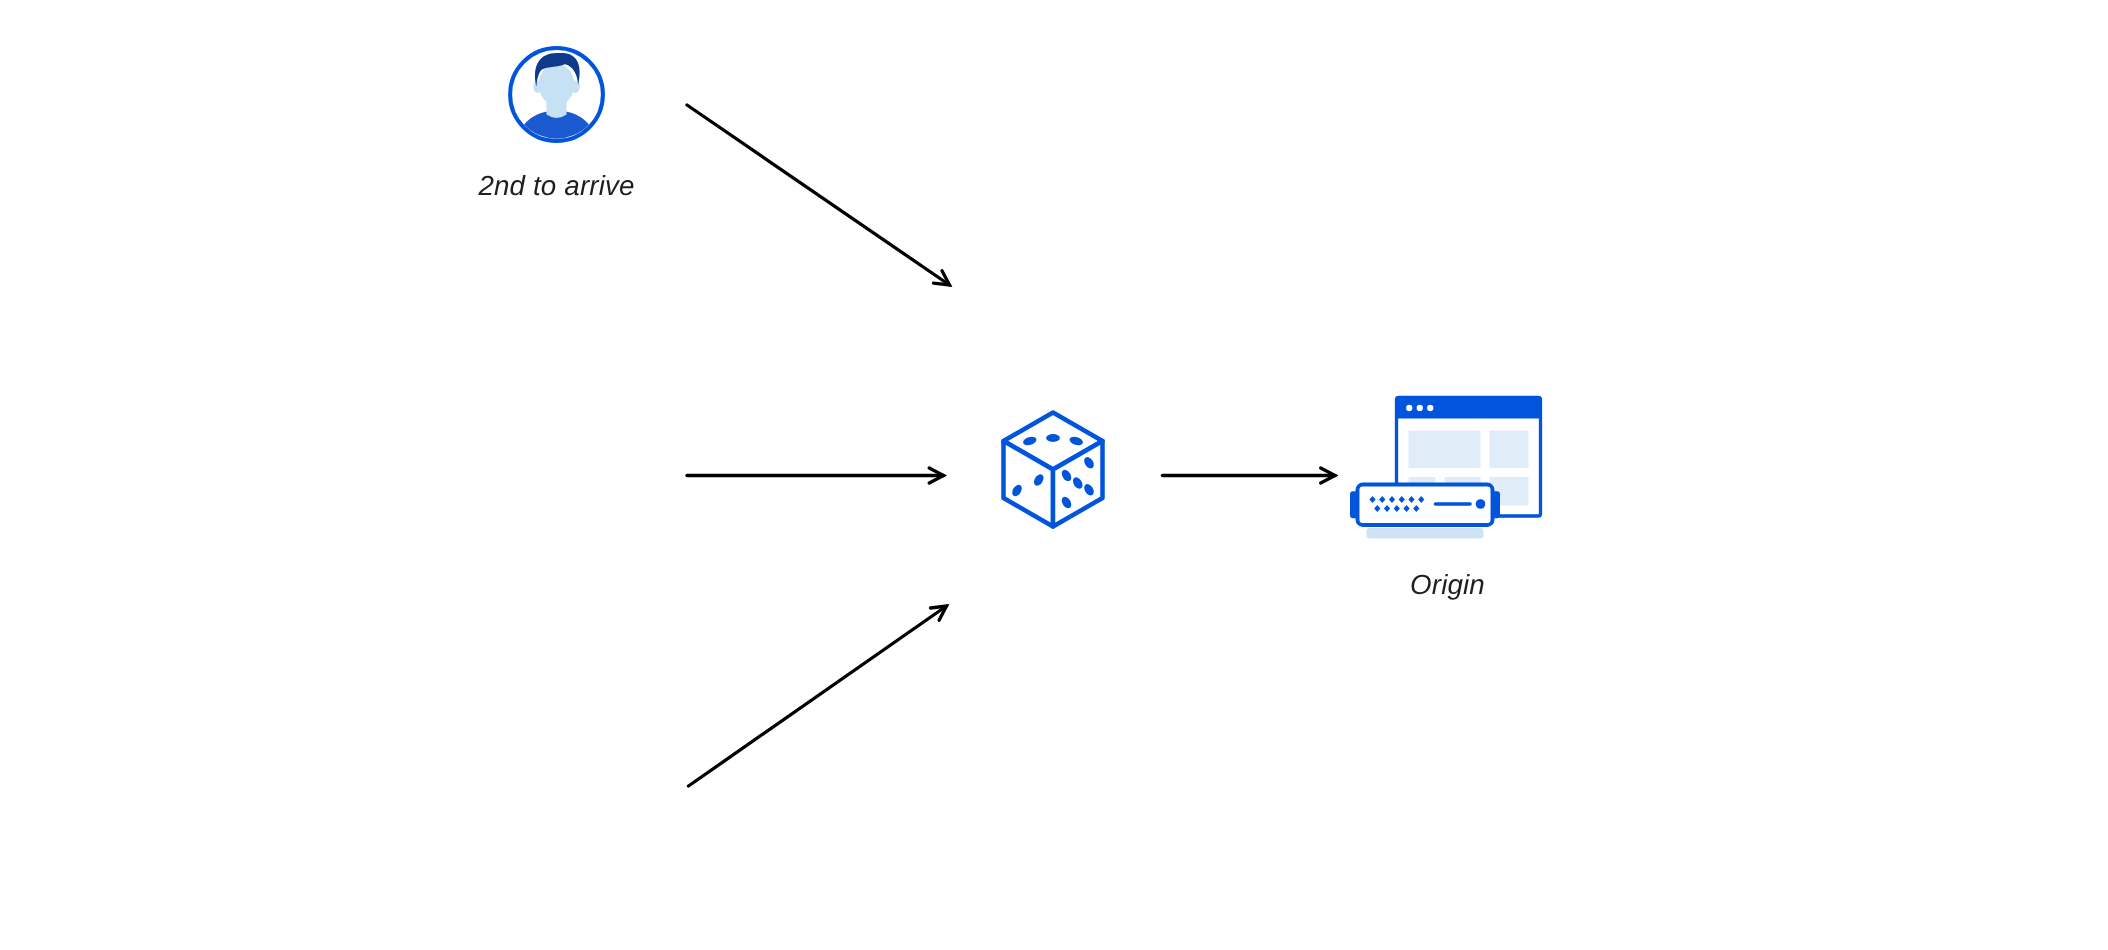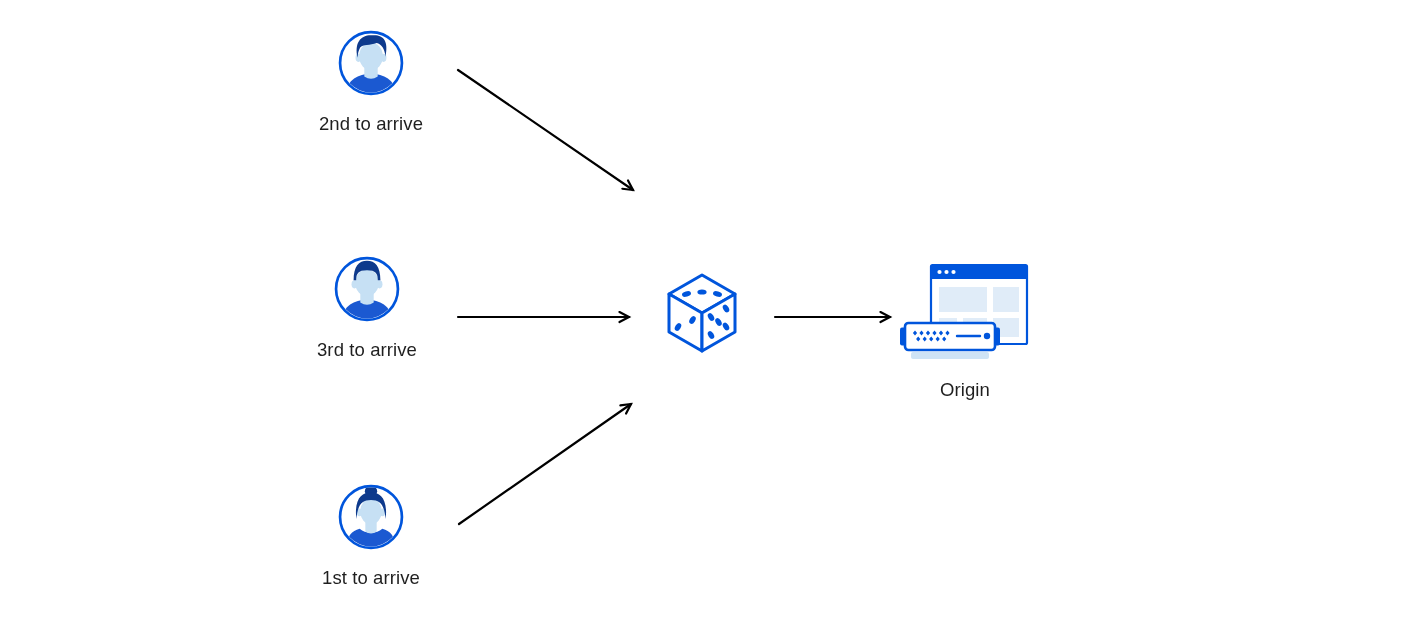--- a/index.html
+++ b/index.html
@@ -13,21 +13,21 @@
     --text:#1F1F1F;
     --background:#FFFFFF;
   }
   html,body{margin:0;padding:0;}
   body{
     width:1405px;height:633px;
     background:var(--background);
     font-family:"Liberation Sans", sans-serif;
     overflow:hidden;
   }
-  .canvas{position:relative;width:1405px;height:632px;background:var(--background);}
+  .canvas{position:relative;width:1405px;height:632px;background:var(--background);font-style:italic;}
   .arrows{position:absolute;left:0;top:0;width:1405px;height:633px;}
   .node{position:absolute;display:flex;flex-direction:column;align-items:center;}
   .node .label{
     margin-top:17px;font-size:18.5px;line-height:22px;color:var(--text);
     white-space:nowrap;letter-spacing:.1px;
   }
   .avatar{width:66px;height:66px;display:block;}
   .dice-svg{width:72px;height:80px;display:block;}
   .origin-svg{width:136px;height:100px;display:block;}
 
@@ -79,60 +79,21 @@
         <path class="f-skin" d="M25.5,30 L25.5,45 Q32,49.5 38.5,45 L38.5,30 Z"></path>
         <ellipse class="f-skin" cx="19.8" cy="27" rx="2.8" ry="4"></ellipse>
         <ellipse class="f-skin" cx="44.2" cy="27" rx="2.8" ry="4"></ellipse>
         <ellipse class="f-skin" cx="32" cy="25.5" rx="11.5" ry="13.5"></ellipse>
         <path class="f-navy" d="M19,27 C15.5,12 22.5,4.6 33,5.2 C43.5,4.2 49.5,10 46,26 C45.5,18 42,13.5 37.5,12.5 C31,15 24,13.5 21.5,17 C20,19.6 19.2,23 19,27 Z"></path>
       </g>
     </svg>
     <div class="label">2nd to arrive</div>
   </div>
 
-  <div class="node" id="node-third">
-    <svg class="avatar" viewBox="0 0 64 64">
-      <defs>
-          <clipPath id="clipB">
-            <circle cx="32" cy="32" r="28.6"></circle>
-          </clipPath>
-        </defs>
-      <circle cx="32" cy="32" r="30" class="f-white st-acc" stroke-width="2.6"></circle>
-      <g clip-path="url(#clipB)">
-        <path class="f-shirt" d="M32,42.5 C19,42.5 9,49 6.5,62 L6.5,64 L57.5,64 L57.5,62 C55,49 45,42.5 32,42.5 Z"></path>
-        <path class="f-skin" d="M25.5,30 L25.5,45 Q32,49.5 38.5,45 L38.5,30 Z"></path>
-        <ellipse class="f-skin" cx="19.8" cy="27.5" rx="2.8" ry="4"></ellipse>
-        <ellipse class="f-skin" cx="44.2" cy="27.5" rx="2.8" ry="4"></ellipse>
-        <ellipse class="f-skin" cx="32" cy="26" rx="11.5" ry="13"></ellipse>
-        <path class="f-navy" d="M19,23.5 C19,10 24,4.5 32,4.5 C40,4.5 45,10 45,23.5 L42.5,23.5 C42.5,17 40.5,13.8 32,13.8 C23.5,13.8 21.5,17 21.5,23.5 Z"></path>
-      </g>
-    </svg>
-    <div class="label">3rd to arrive</div>
-  </div>
 
-  <div class="node" id="node-first">
-    <svg class="avatar" viewBox="0 0 64 64">
-      <defs>
-          <clipPath id="clipC">
-            <circle cx="32" cy="32" r="28.6"></circle>
-          </clipPath>
-        </defs>
-      <circle cx="32" cy="32" r="30" class="f-white st-acc" stroke-width="2.6"></circle>
-      <g clip-path="url(#clipC)">
-        <ellipse class="f-navy" cx="32" cy="7" rx="6" ry="5.5"></ellipse>
-        <path class="f-shirt" d="M32,47.5 C27.5,47.5 24,45.8 21,43.5 C12.5,45.5 8.5,52 7,64 L57,64 C55.5,52 51.5,45.5 43,43.5 C40,45.8 36.5,47.5 32,47.5 Z"></path>
-        <path class="f-skin" d="M26.5,31 L26.5,46 Q32,50 37.5,46 L37.5,31 Z"></path>
-        <ellipse class="f-skin" cx="20.8" cy="27.5" rx="2.6" ry="3.8"></ellipse>
-        <ellipse class="f-skin" cx="43.2" cy="27.5" rx="2.6" ry="3.8"></ellipse>
-        <ellipse class="f-skin" cx="32" cy="26.5" rx="10.5" ry="12.5"></ellipse>
-        <path class="f-navy" d="M17.8,34 C15.5,14.5 23,8 32,8 C41,8 48.5,14.5 46.2,34 C44.8,20 41,15.5 32,15.5 C23,15.5 19.2,20 17.8,34 Z"></path>
-      </g>
-    </svg>
-    <div class="label">1st to arrive</div>
-  </div>
 
   <div class="node" id="node-dice">
     <svg class="dice-svg" viewBox="0 0 72 80">
       <g class="f-white st-acc" stroke-width="3" stroke-linejoin="round">
         <path d="M36,2 L69,21 L36,40 L3,21 Z"></path>
         <path d="M3,21 L36,40 L36,78 L3,59 Z"></path>
         <path d="M69,21 L36,40 L36,78 L69,59 Z"></path>
       </g>
       <g class="f-acc">
 

